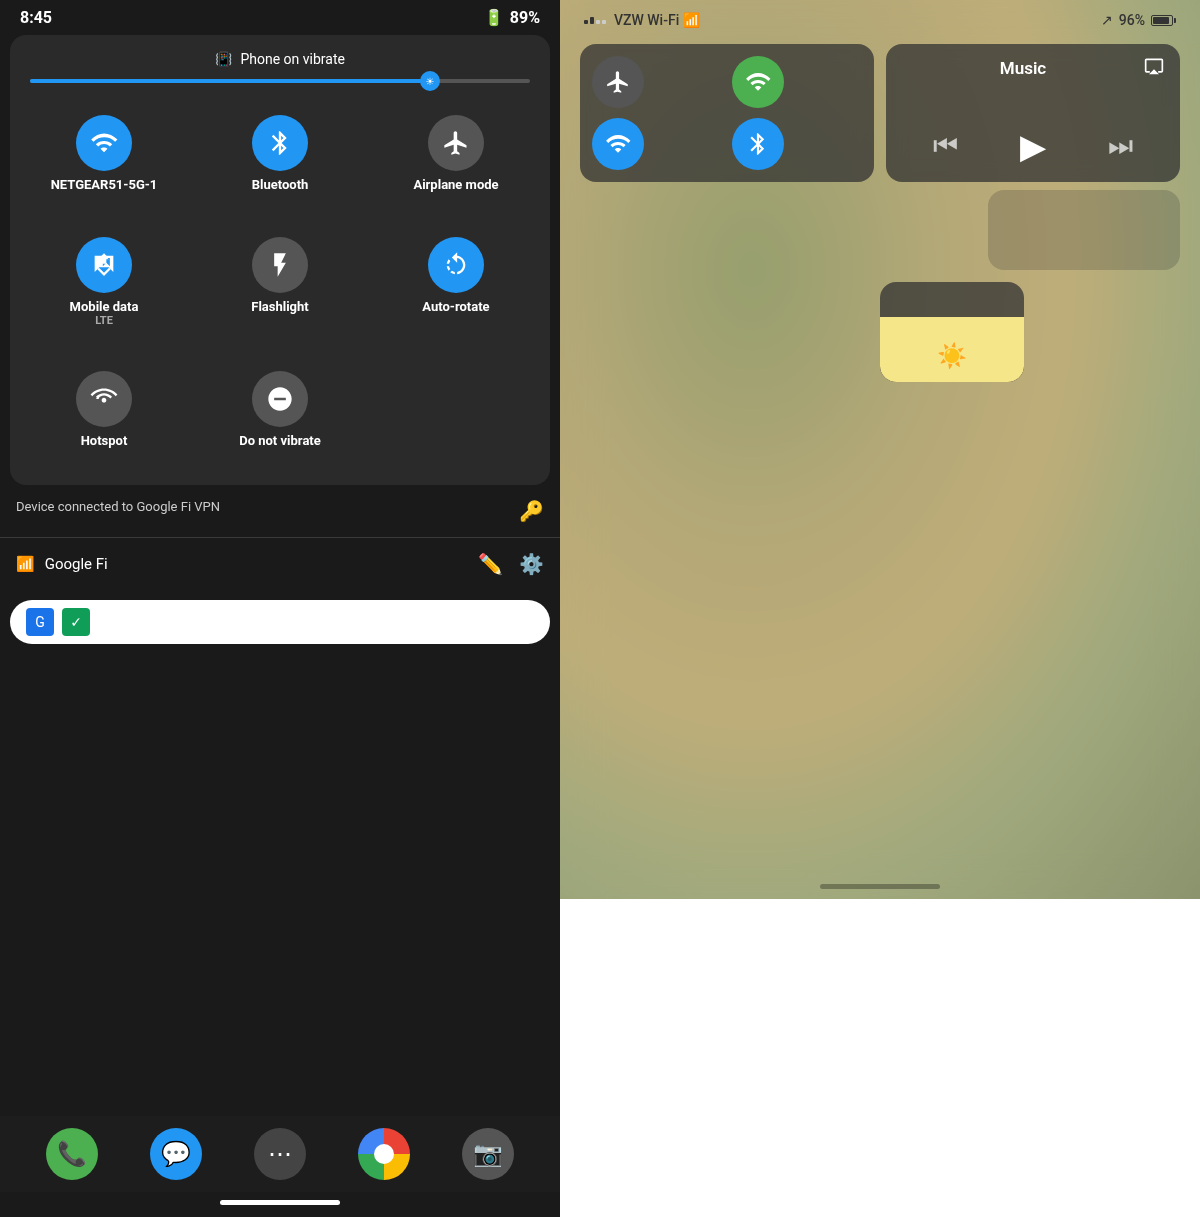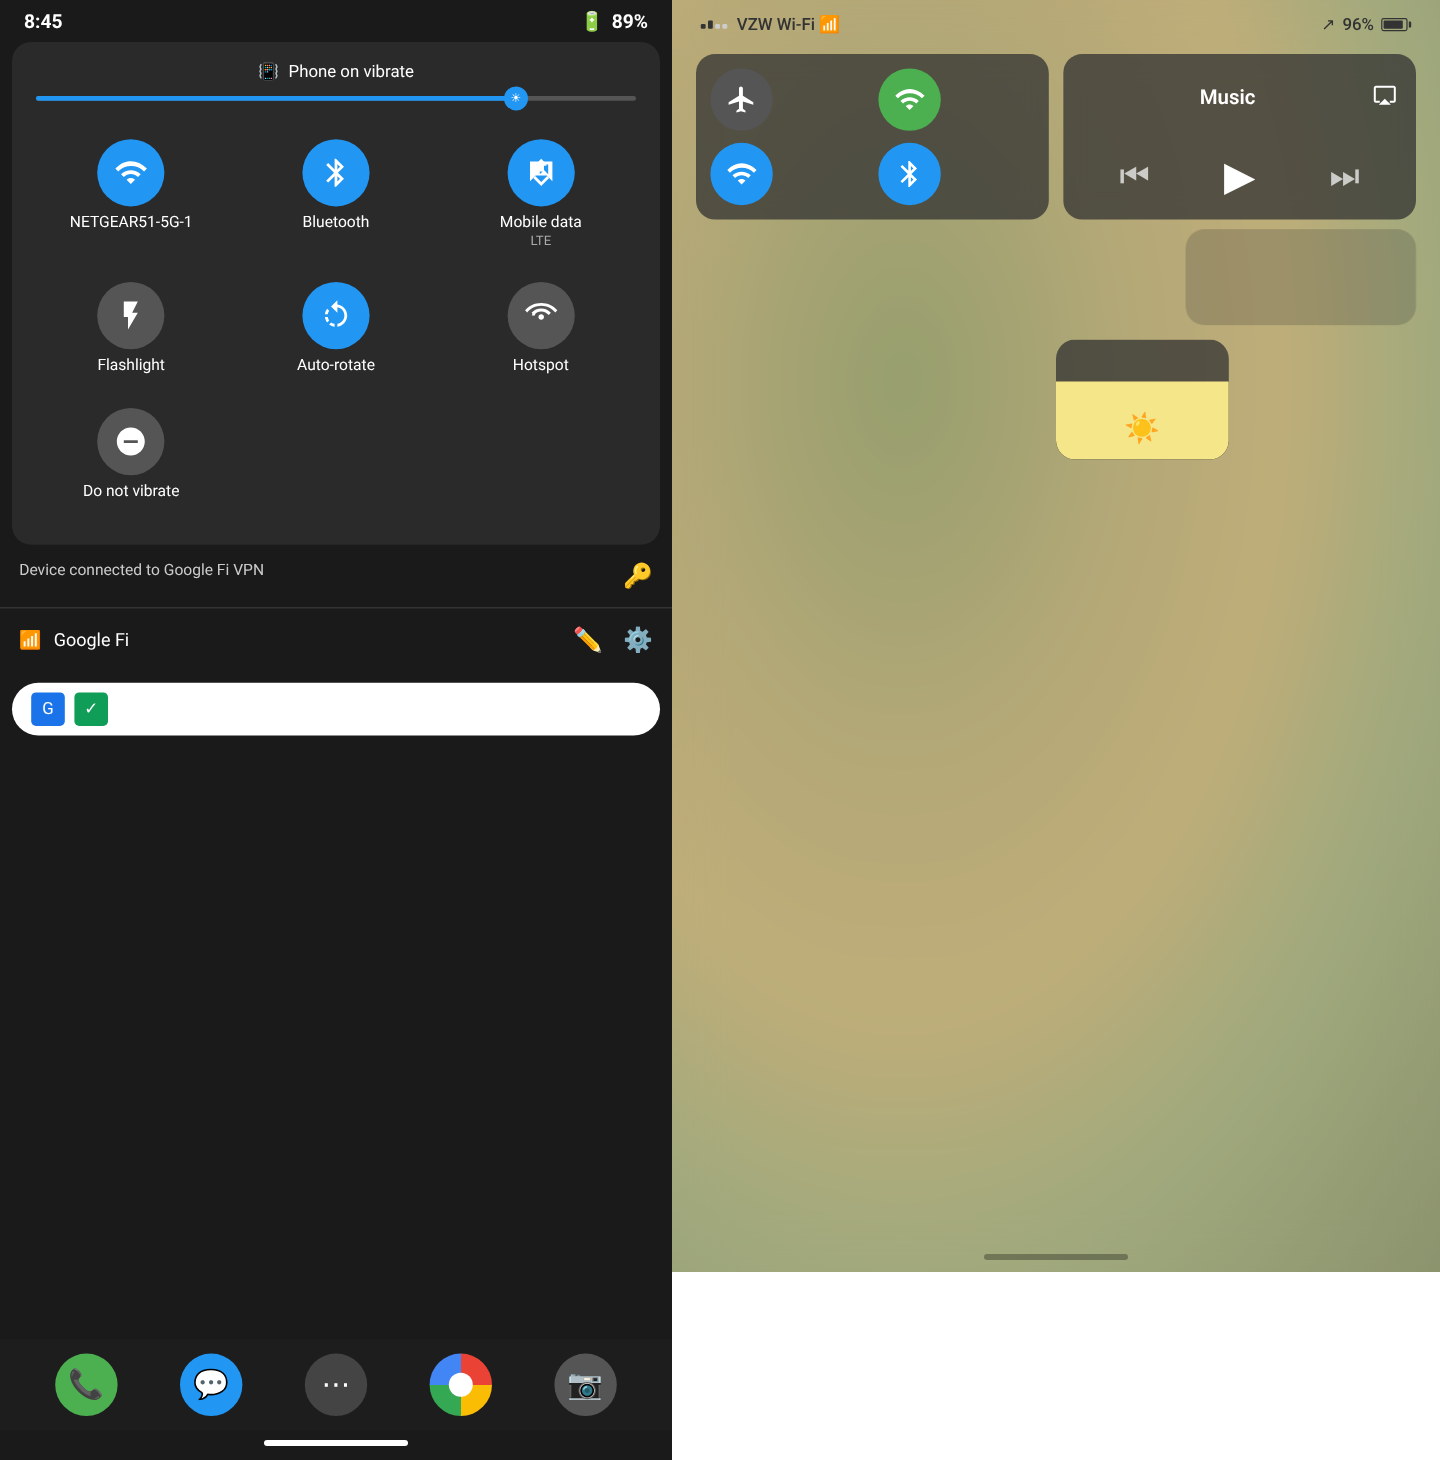--- a/index.html
+++ b/index.html
@@ -88,22 +88,23 @@
 
     .brightness-thumb::after {
       content: '☀';
       color: white;
       font-size: 10px;
     }
 
     .qs-grid {
       display: grid;
       grid-template-columns: repeat(3, 1fr);
-      gap: 4px;
+      gap: 20px;
       margin-bottom: 8px;
+      font-weight: bold;
     }
 
     .qs-tile {
       display: flex;
       flex-direction: column;
       align-items: center;
       gap: 6px;
       padding: 12px 4px;
       cursor: pointer;
     }
@@ -246,21 +247,21 @@
       width: 120px;
       height: 5px;
       background: white;
       border-radius: 3px;
       margin: 8px auto 12px;
     }
 
     
     .ios-panel {
       width: 640px;
-      height: 1060px;
+      height: 899px;
       position: relative;
       overflow: hidden;
     }
 
     .ios-bg {
       position: absolute;
       inset: 0;
       background: radial-gradient(ellipse at 30% 30%, #8a9a6a 0%, #b5a878 30%, #c4b07a 50%, #9aaa80 70%, #7a8a6a 100%);
     }
 
@@ -347,21 +348,20 @@
       justify-content: space-between;
       min-height: 130px;
       position: relative;
     }
 
     .music-tile-header {
       display: flex;
       justify-content: space-between;
       align-items: center;
       color: white;
-      margin-top: 12px;
     }
 
     .music-controls {
       display: flex;
       justify-content: space-around;
       align-items: center;
       padding: 4px 0;
     }
 
     .music-btn {
@@ -592,20 +592,28 @@
 
       <div class="qs-tile">
         <div class="qs-icon active">
           <svg width="28" height="28" viewBox="0 0 24 24" fill="white">
               <path d="M17.71 7.71L12 2h-1v7.59L6.41 5 5 6.41 10.59 12 5 17.59 6.41 19 11 14.41V22h1l5.71-5.71-4.3-4.29 4.3-4.29zM13 5.83l1.88 1.88L13 9.59V5.83zm1.88 10.46L13 18.17v-3.76l1.88 1.88z"></path>
             </svg>
         </div>
         <span class="qs-label">Bluetooth</span>
       </div>
 
+      <div class="qs-tile">
+        <div class="qs-icon inactive">
+          <svg width="28" height="28" viewBox="0 0 24 24" fill="white">
+              <path d="M21 16v-2l-8-5V3.5c0-.83-.67-1.5-1.5-1.5S10 2.67 10 3.5V9l-8 5v2l8-2.5V19l-2 1.5V22l3.5-1 3.5 1v-1.5L13 19v-5.5l8 2.5z"></path>
+            </svg>
+        </div>
+        <span class="qs-label">Airplane mode</span>
+      </div>
 
       <div class="qs-tile">
         <div class="qs-icon active">
           <svg width="28" height="28" viewBox="0 0 24 24" fill="white">
               <path d="M8 14l-4 4V4h16v14l-4-4H8zm3-8v7l3-3 3 3V6H11z"></path>
               <path d="M12 3l-4 4h3v4h2V7h3z" transform="translate(0,-1)"></path>
               <path d="M7 15l5 5 5-5" fill="none" stroke="white" stroke-width="2"></path>
               <path d="M12 3l-4 4h2v4h4V7h2z"></path>
             </svg>
         </div>

